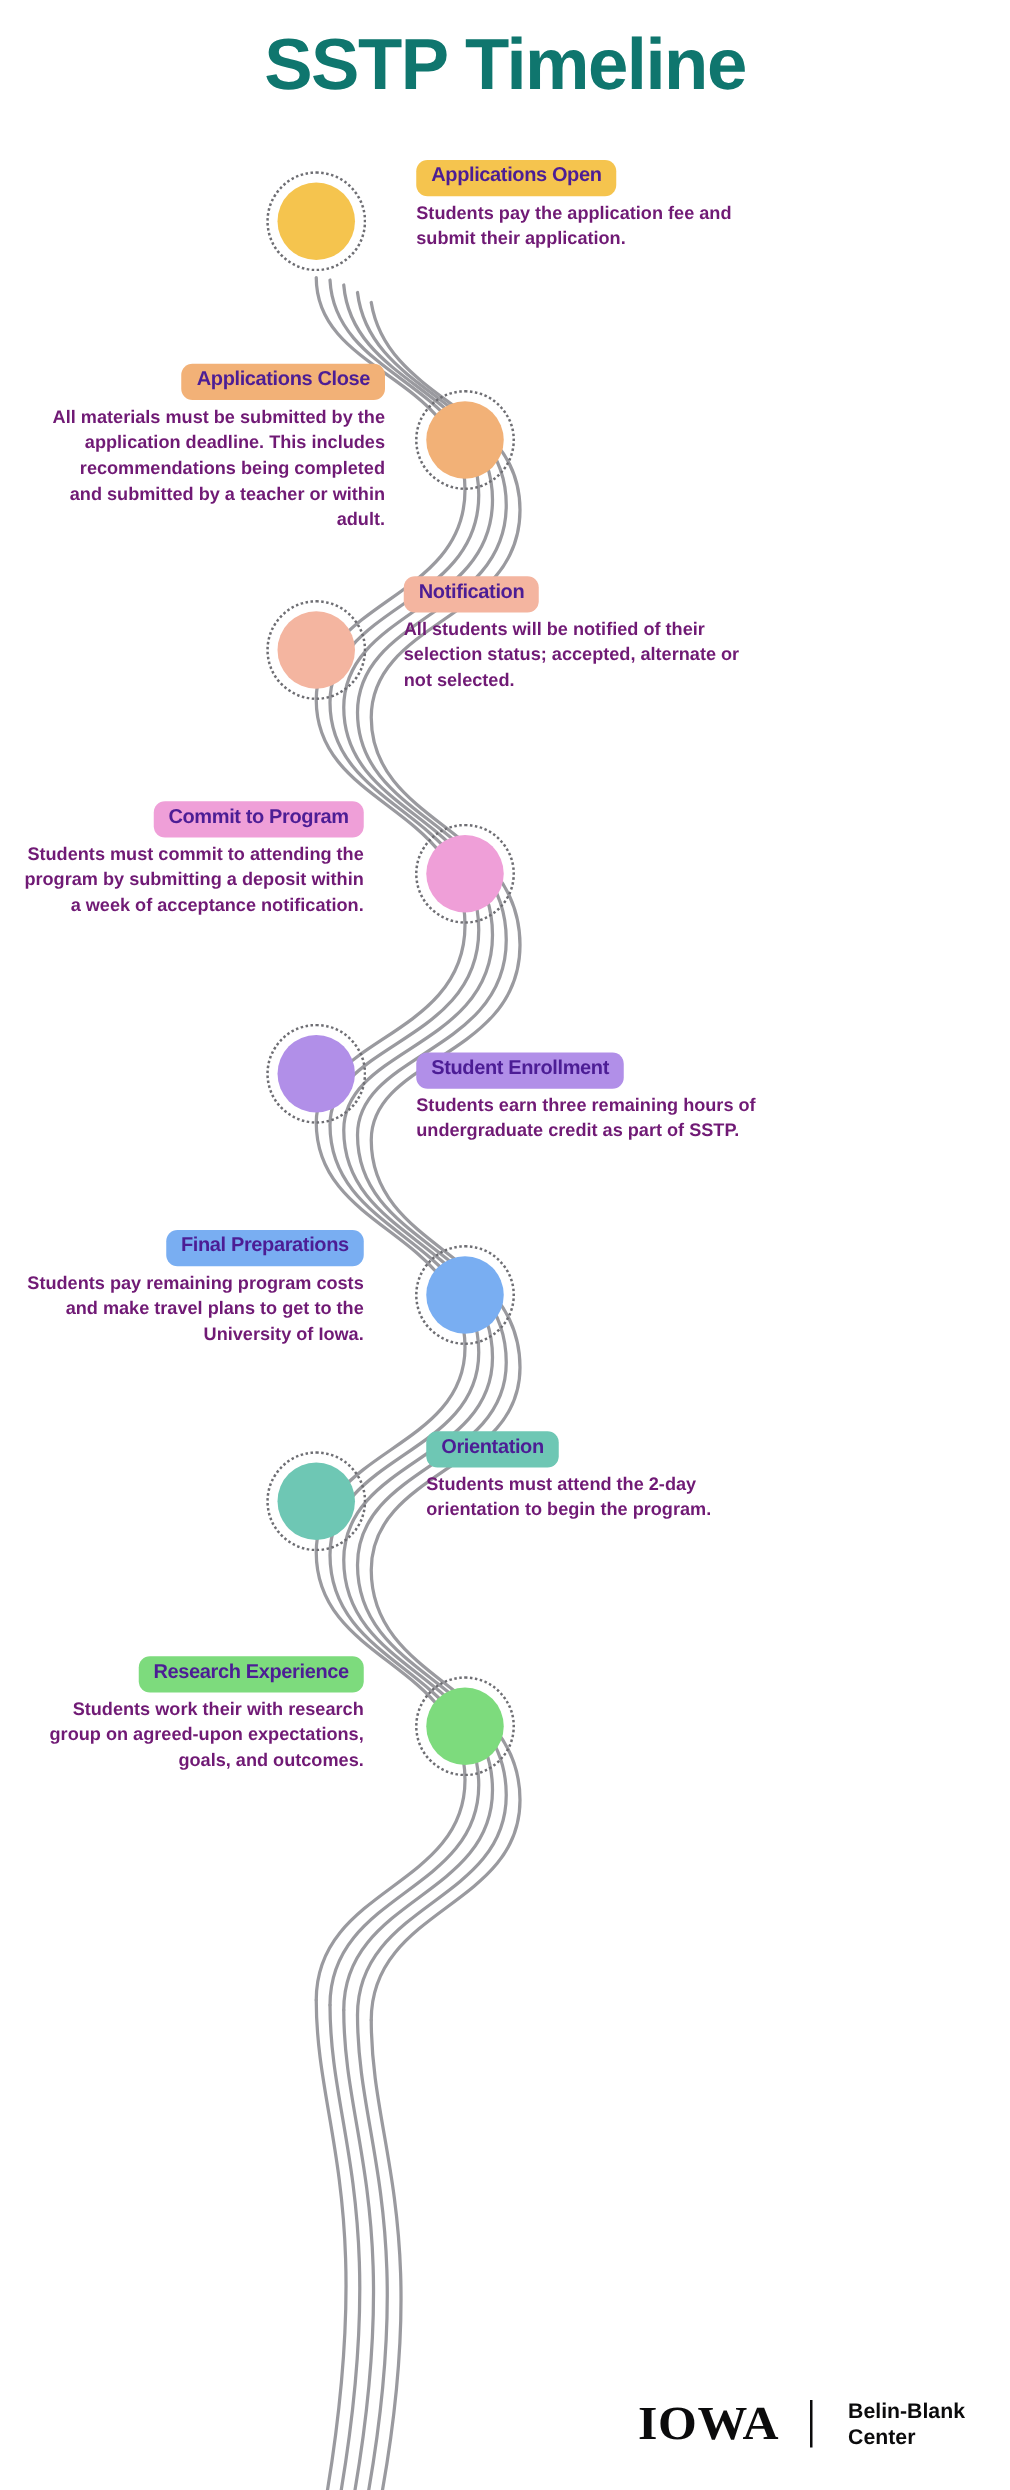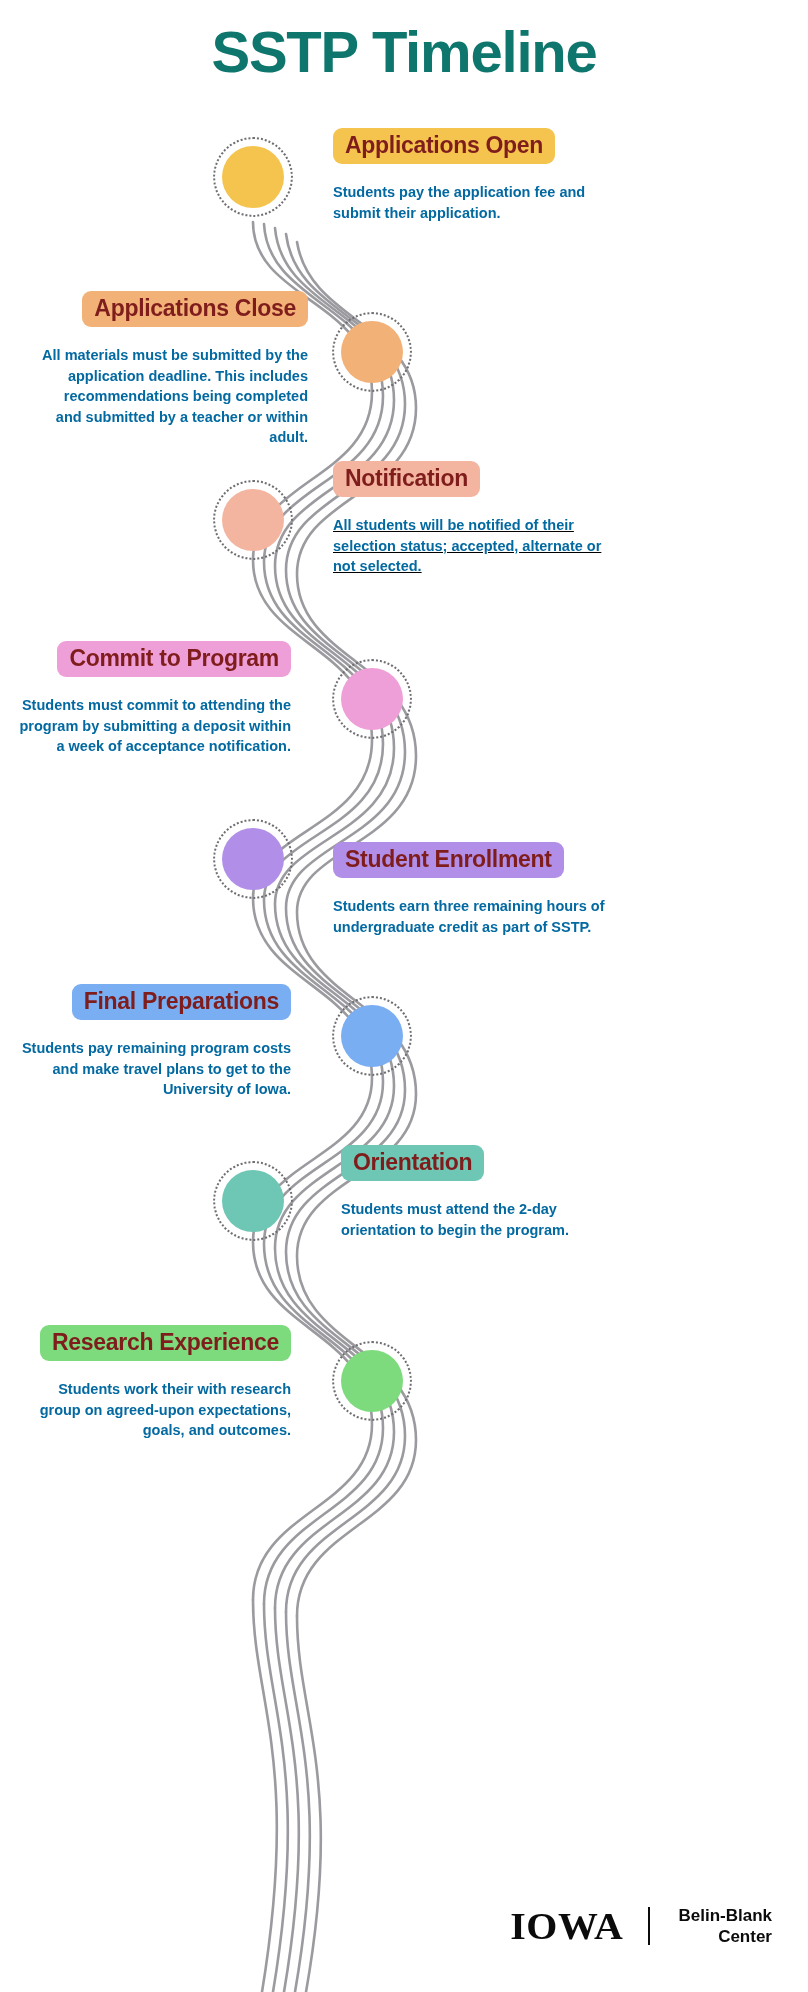--- a/index.html
+++ b/index.html
@@ -71,45 +71,44 @@
     position: absolute;
     width: 272px;
   }
   .step.right { text-align: left; }
   .step.left  { text-align: right; }
 
   .pill {
     display: inline-block;
     padding: 5px 12px 7px 12px;
     border-radius: 9px;
-    font-size: 23px;
-    font-weight: 800;
-    color: #7f1d1d;
+    font-size: 16px;
+    font-weight: 800;
+    color: #4c1d95;
     letter-spacing: -0.3px;
     white-space: nowrap;
     line-height: 1.05;
   }
 
   .desc {
-    margin-top: 18px;
+    margin-top: 4px;
     font-size: 14.5px;
     line-height: 1.42;
-    color: #0369a1;
+    color: #701a75;
     font-weight: 600;
   }
 
   
   #logo {
     position: absolute;
     right: 36px;
-    bottom: 44px;
+    bottom: 31px;
     display: flex;
     align-items: center;
     gap: 28px;
-    text-align: right;
   }
   #logo .iowa {
     font-size: 38px;
     font-weight: 800;
     letter-spacing: 0.5px;
     color: #0b0b0c;
     font-family: "Liberation Serif", serif;
     transform: scaleX(1.05);
   }
   #logo .rule {
@@ -219,21 +218,21 @@
   <div class="step right" style="left:333px; top:128px;">
     <span class="pill" style="background:#f5c44e">Applications Open</span>
     <div class="desc">Students pay the application fee and submit their application.</div>
   </div>
 
   <div class="step left" style="left:36px; top:291px;">
     <span class="pill" style="background:#f2b177">Applications Close</span>
     <div class="desc">All materials must be submitted by the application deadline. This includes recommendations being completed and submitted by a teacher or within adult.</div>
   </div>
 
-  <div class="step right" style="left:333px; top:461px;text-decoration:underline;">
+  <div class="step right" style="left:323px; top:461px;">
     <span class="pill" style="background:#f4b5a0">Notification</span>
     <div class="desc">All students will be notified of their selection status; accepted, alternate or not selected.</div>
   </div>
 
   <div class="step left" style="left:19px; top:641px;">
     <span class="pill" style="background:#ef9fd8">Commit to Program</span>
     <div class="desc">Students must commit to attending the program by submitting a deposit within a week of acceptance notification.</div>
   </div>
 
   <div class="step right" style="left:333px; top:842px;">

